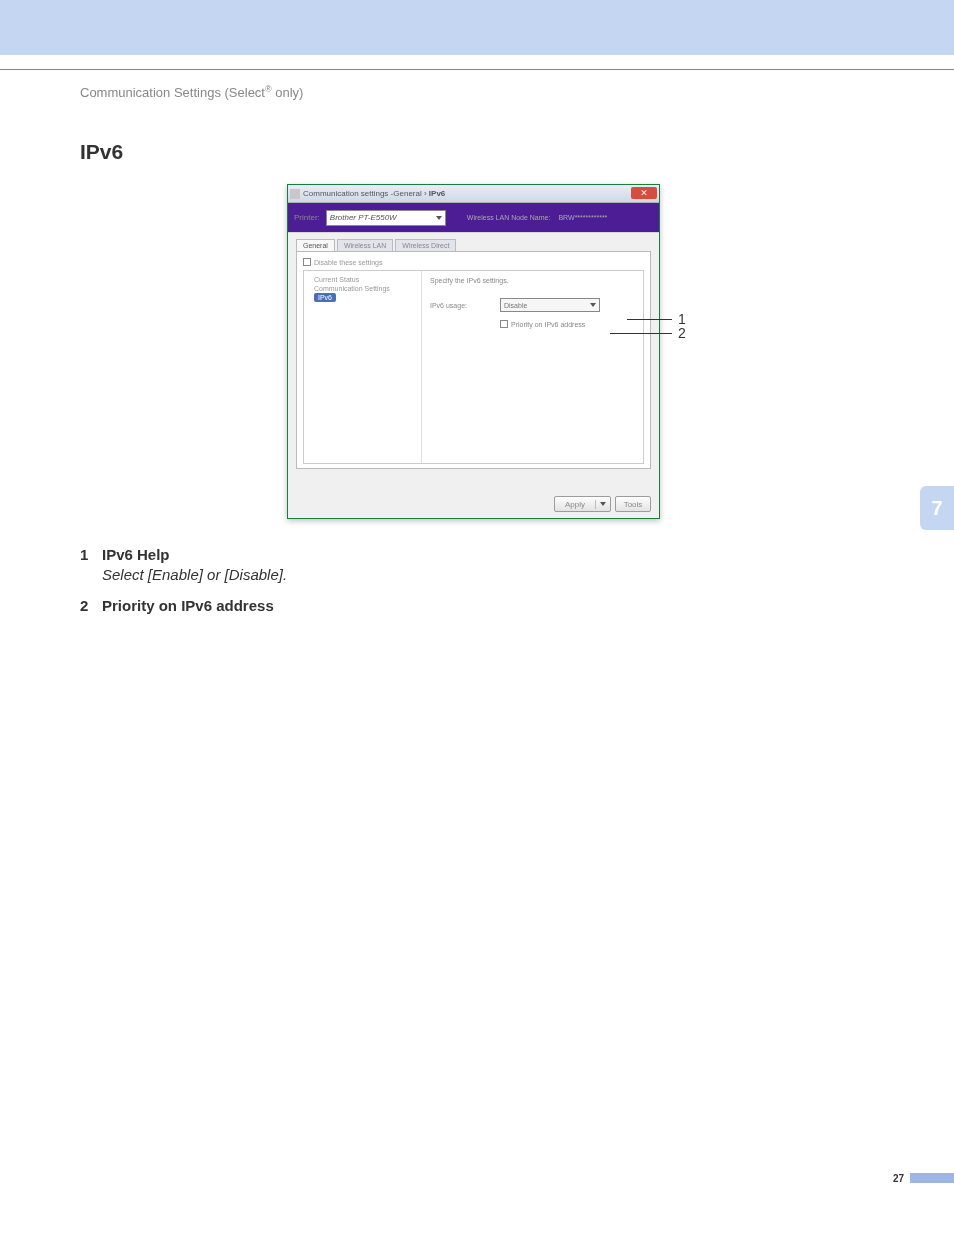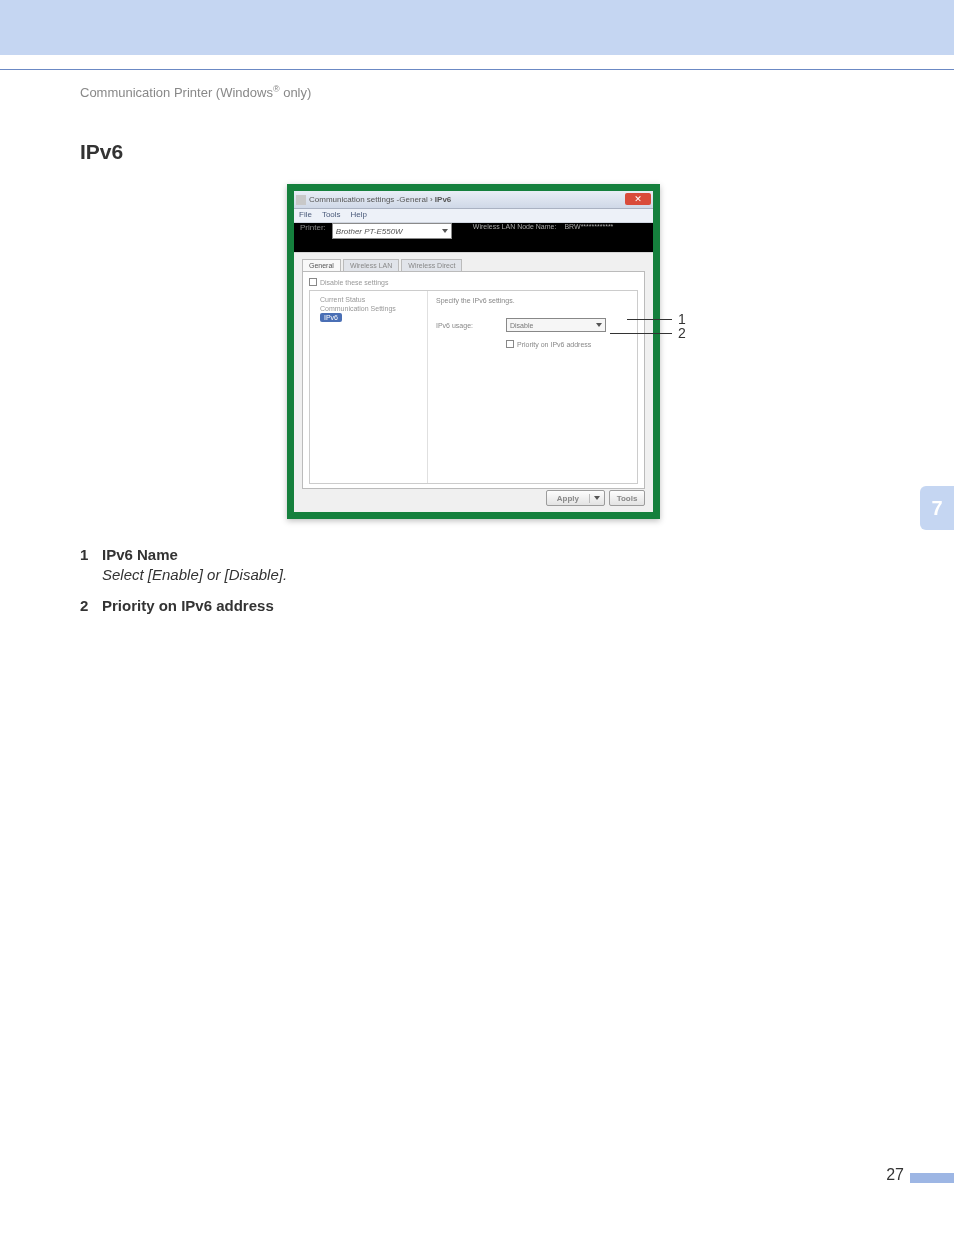--- a/index.html
+++ b/index.html
@@ -40,21 +40,21 @@
     color: #333333;
   }
   
   .dialog {
     position: absolute;
     top: 184px;
     left: 287px;
     width: 373px;
     height: 335px;
     background: #f0f0f0;
-    border: 7px solid #15803d;
+    border: 1px solid #15803d;
     box-shadow: 0 2px 6px rgba(0,0,0,0.25);
   }
   .titlebar {
     height: 18px;
     background: linear-gradient(#e9eef6, #cfd8e7);
     border-bottom: 1px solid #aab2c2;
     display: flex;
     align-items: center;
     font-size: 8px;
     color: #555;
@@ -79,24 +79,25 @@
     font-size: 8px;
     color: #4a5a7a;
     padding: 1px 5px;
     display: flex;
     gap: 10px;
     border-bottom: 1px solid #d0d6e0;
   }
   .printer-row {
     height: 30px;
     display: flex;
+    align-items: center;
     padding: 0 6px;
     gap: 6px;
     border-bottom: 1px solid #d6d6d6;
-    background: #000000;
+    background: #4c1d95;
   }
   .printer-row .lbl { font-size: 8px; color: #888; }
   .printer-select {
     width: 120px; height: 16px;
     background: #ffffff;
     border: 1px solid #8a8a8a;
     font-size: 8px;
     color: #555;
     padding: 1px 3px;
     display: flex; align-items: center; justify-content: space-between; font-style: italic;
@@ -195,21 +196,20 @@
   }
   .btn {
     height: 16px;
     min-width: 36px;
     background: linear-gradient(#fdfdfd, #e3e3e3);
     border: 1px solid #9c9c9c;
     border-radius: 2px;
     font-size: 8px; color: #888;
     display: flex; align-items: center; justify-content: center;
     padding: 0 6px;
-    font-weight: bold;
   }
   .btn.split { display: flex; padding: 0; }
   .btn.split .main { padding: 0 10px; border-right: 1px solid #bdbdbd; }
   .btn.split .dd-part { width: 14px; display:flex; align-items:center; justify-content:center; }
 
   
   .callout {
     position: absolute;
     height: 1px;
     background: #333;
@@ -257,52 +257,47 @@
     bottom: 52px;
     right: 0;
     width: 44px;
     height: 10px;
     background: #9db6e4;
   }
   .page-num {
     position: absolute;
     bottom: 51px;
     right: 50px;
-    font-size: 16px;
-    font-weight: normal;
+    font-size: 10px;
+    font-weight: bold;
     color: #333;
   }
 </style>
 </head>
 <body>
 
 <div class="top-banner"></div>
 <div class="top-rule"></div>
 
 <div class="breadcrumb">
-  <span>Communication Printer (Windows</span><sup>®</sup><span> only)</span>
+  <span>Communication Settings (Select</span><sup>®</sup><span> only)</span>
 </div>
 
 <div class="section-title">IPv6</div>
 
 <div class="dialog">
   <div class="titlebar">
     <span class="tb-icon"></span>
     <span>Communication settings - </span>
     <span>General</span>
     <span>&nbsp;›&nbsp;</span>
     <b>IPv6</b>
     <div class="tb-close">
       <span>✕</span>
     </div>
-  </div>
-  <div class="menubar">
-    <span>File</span>
-    <span>Tools</span>
-    <span>Help</span>
   </div>
   <div class="printer-row">
     <span class="lbl">Printer:</span>
     <div class="printer-select">
       <span>Brother PT-E550W</span>
       <span class="arrow-down"></span>
     </div>
     <span class="nodename">Wireless LAN Node Name:</span>
     <span class="nodename" style="margin-left:2px;">BRW************</span>
   </div>
@@ -353,21 +348,21 @@
   </div>
 </div>
 
 <div class="callout" style="top:319px; left:627px; width:45px;"></div>
 <div class="callout-label" style="top:311px; left:678px;">1</div>
 <div class="callout" style="top:333px; left:610px; width:62px;"></div>
 <div class="callout-label" style="top:325px; left:678px;">2</div>
 
 <div class="desc-list">
   <div class="item">
-    <span class="num">1</span><span class="term">IPv6 Name</span>
+    <span class="num">1</span><span class="term">IPv6 Help</span>
     <div class="body">Select [Enable] or [Disable].</div>
   </div>
   <div class="item">
     <span class="num">2</span><span class="term">Priority on IPv6 address</span>
   </div>
 </div>
 
 <div class="chapter-tab">7</div>
 
 <div class="page-num-bar"></div>

